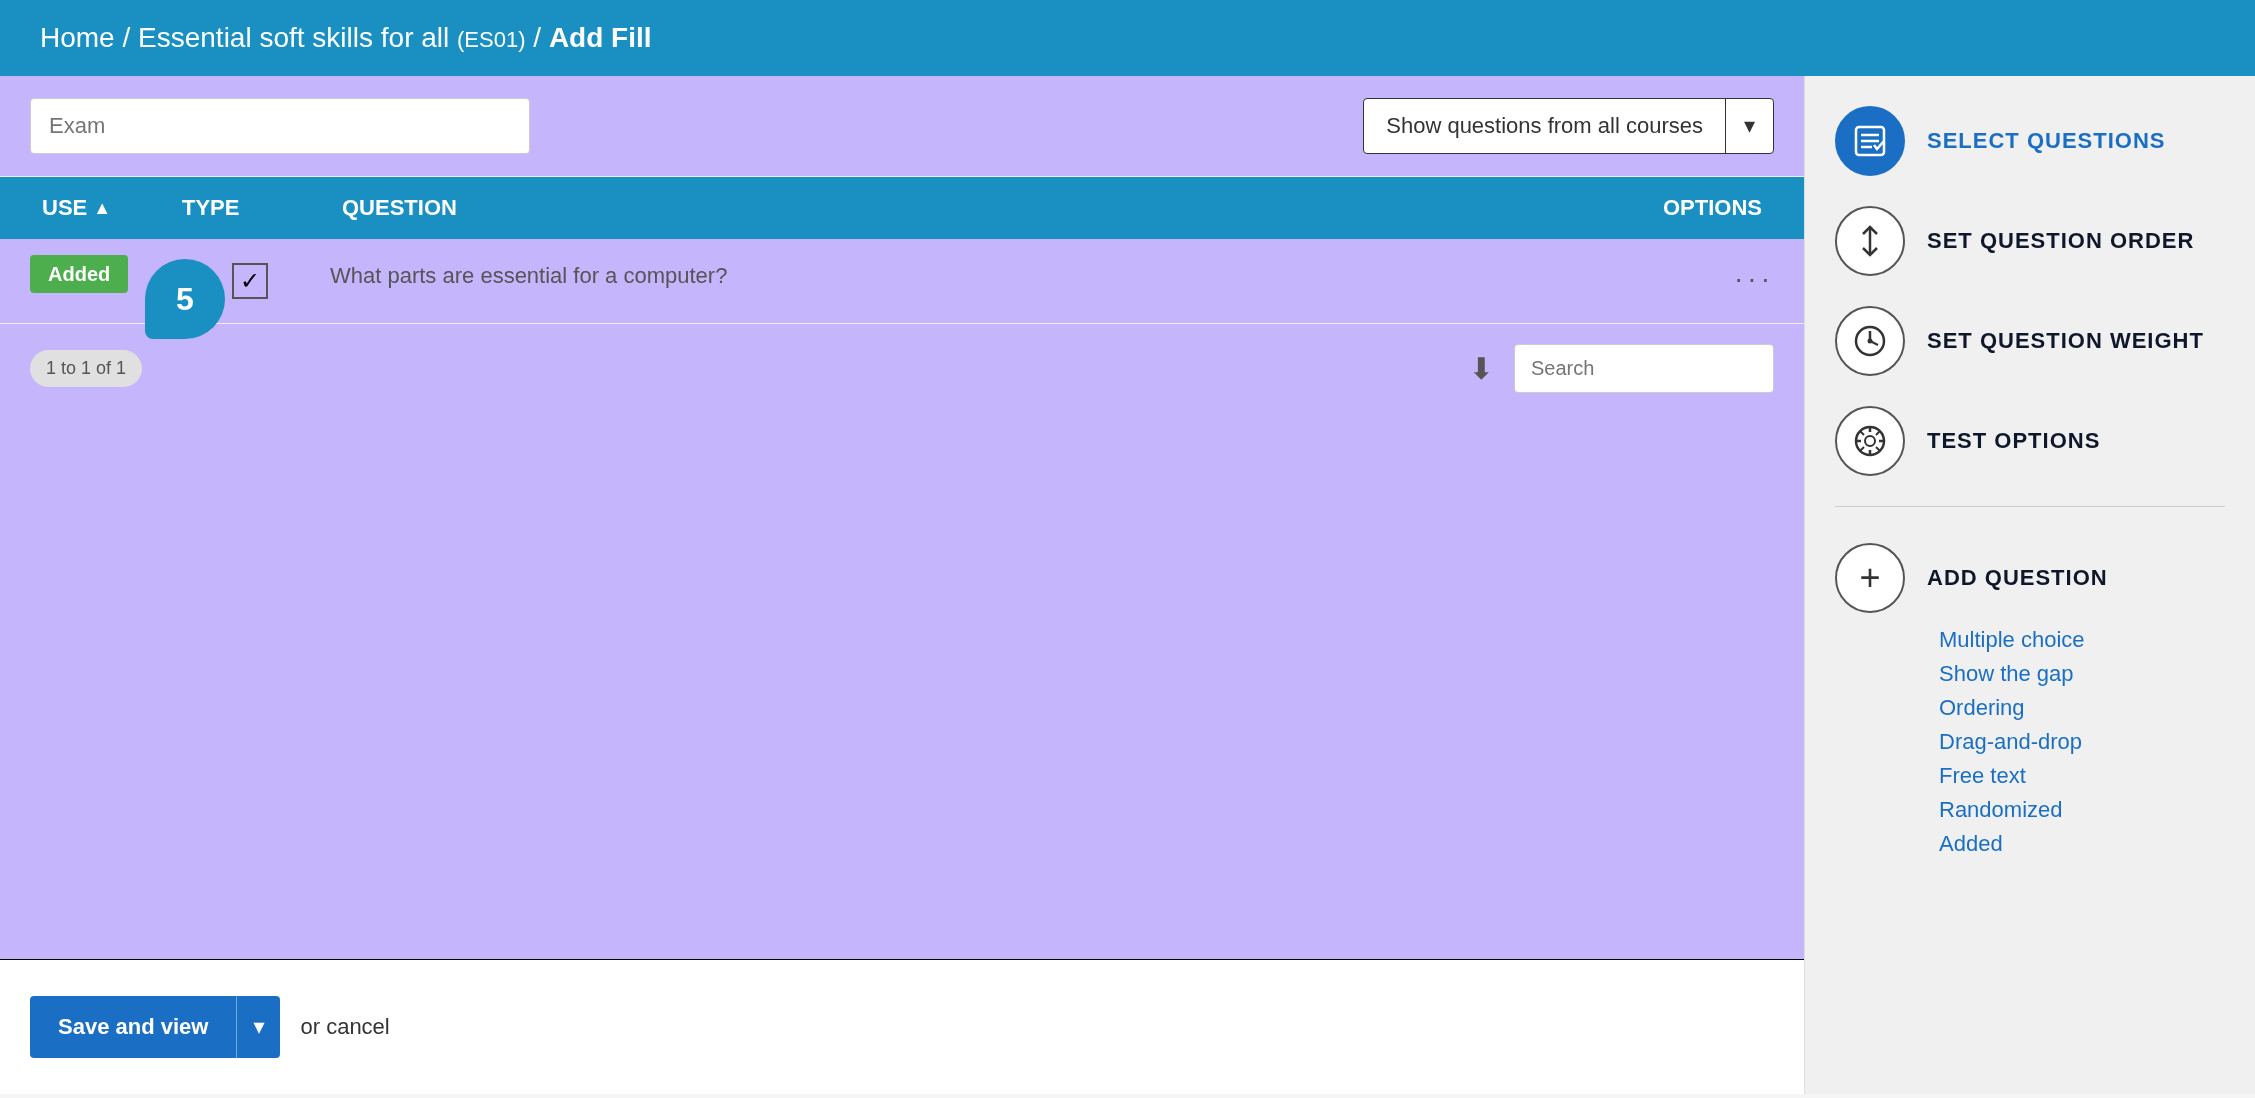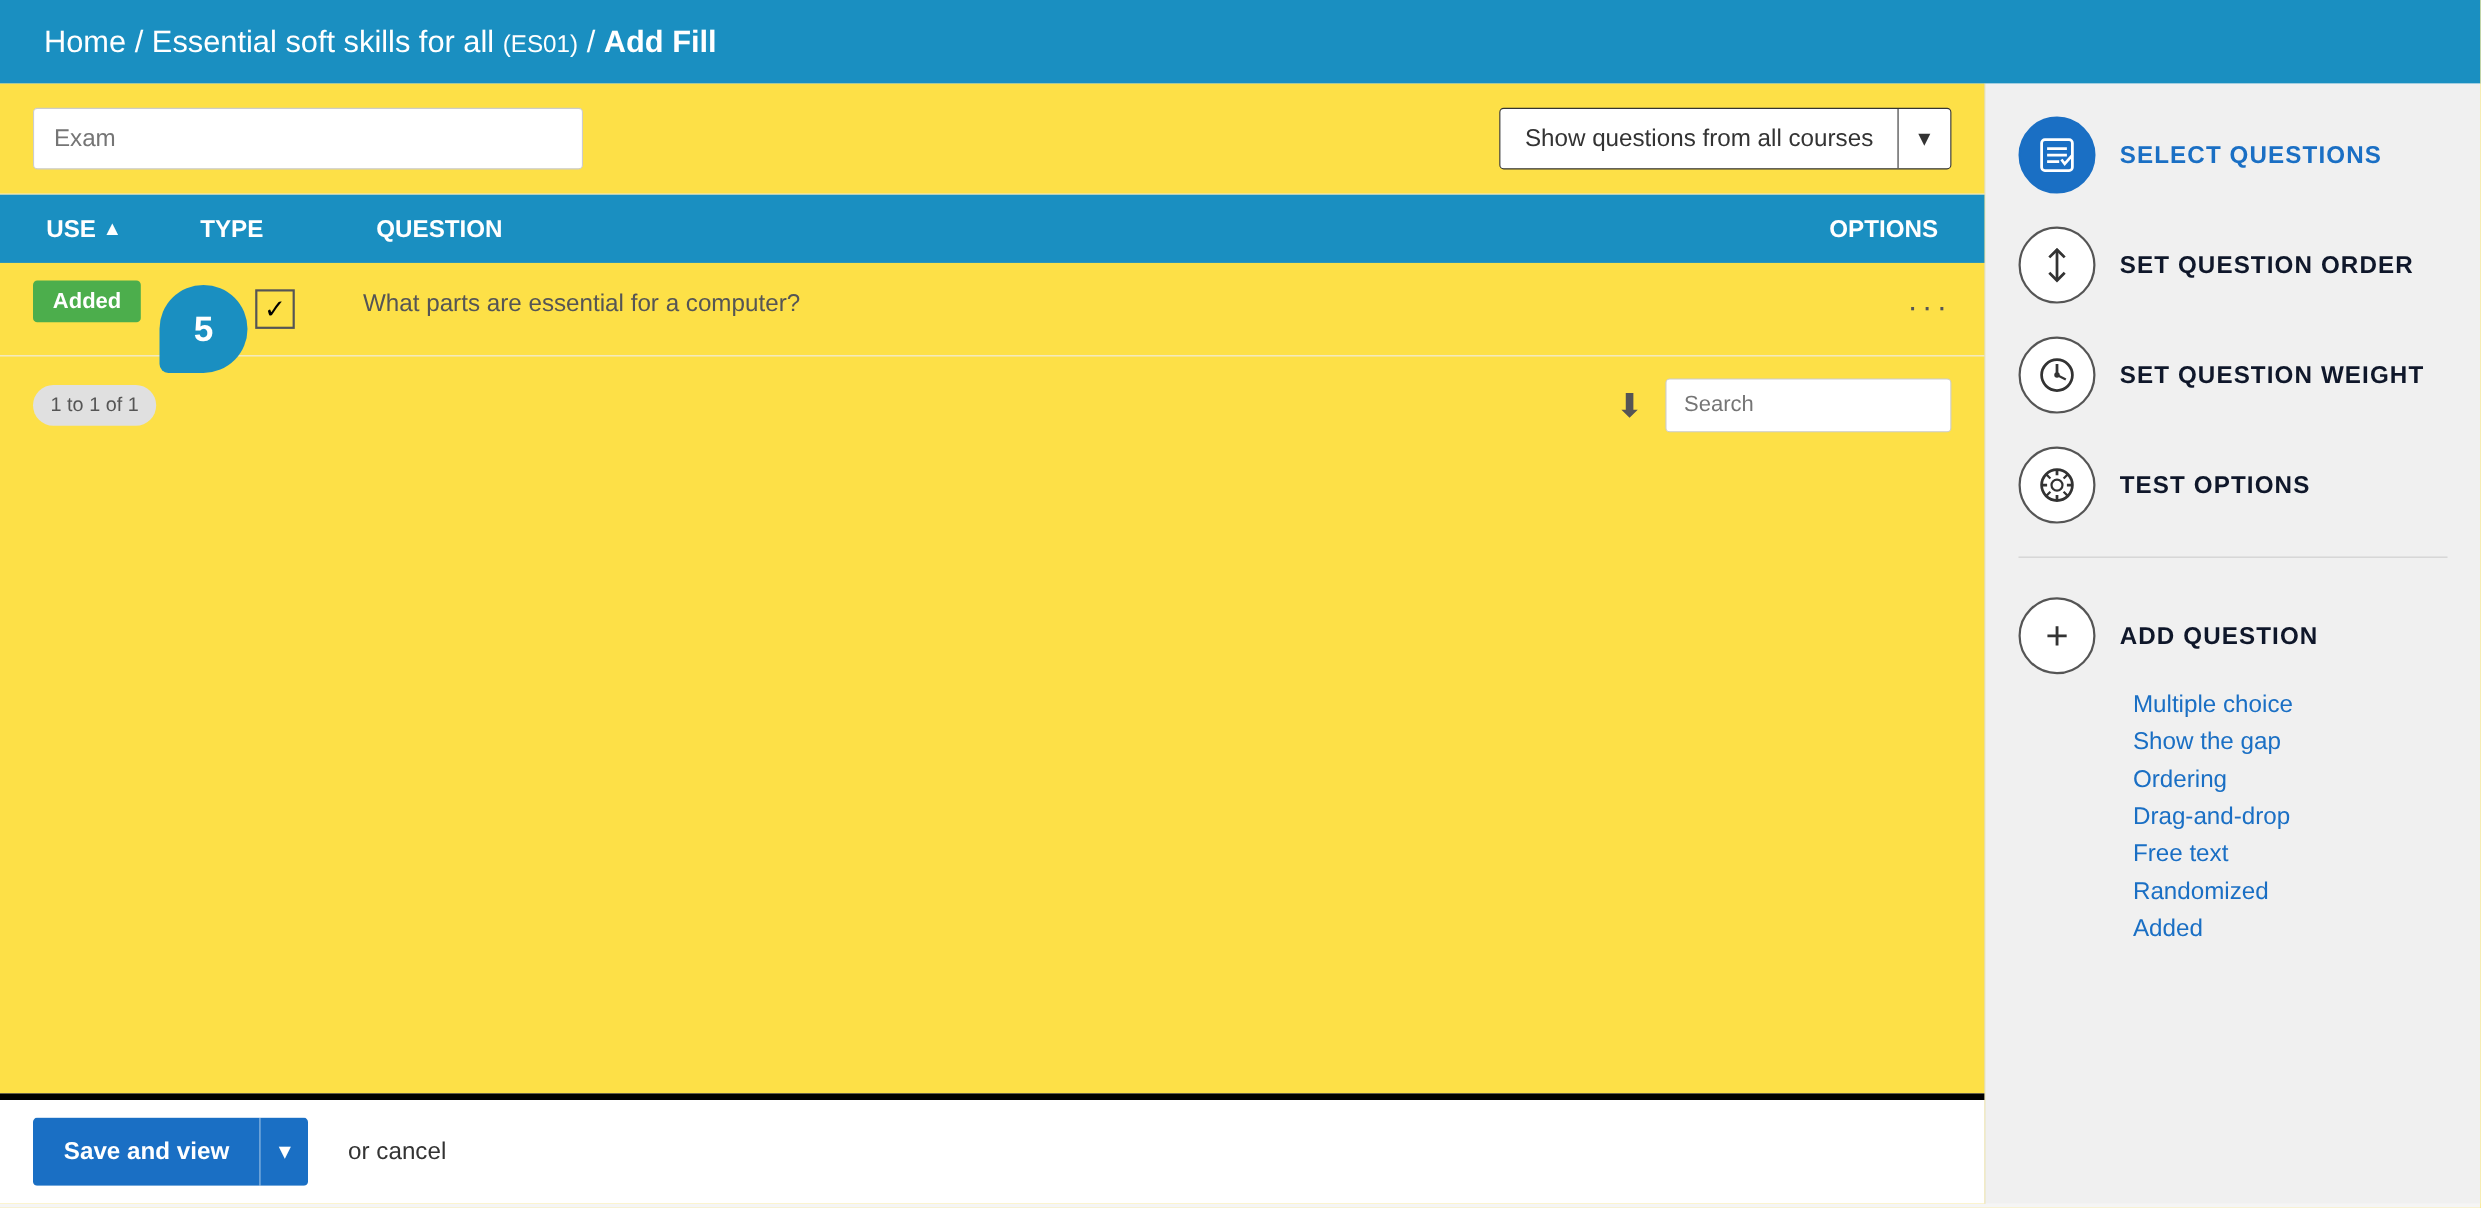--- a/index.html
+++ b/index.html
@@ -20,21 +20,21 @@
 
     
     .main-layout {
       display: flex;
       height: calc(1098px - 80px);
     }
 
     
     .content-area {
       flex: 1;
-      background: #fde047;
+      background: #c4b5fd;
       display: flex;
       flex-direction: column;
       border-right: 1px solid #ddd;
     }
 
     
     .top-bar {
       display: flex;
       align-items: center;
       padding: 22px 30px;
@@ -196,25 +196,25 @@
       font-size: 20px;
       border: 1px solid #ccc;
       border-radius: 4px;
       color: #999;
       outline: none;
     }
 
     
     .footer {
       margin-top: auto;
-      padding: 16px 30px;
-      border-top: 6px solid #000000;
-      display: flex;
-      align-items: center;
-      gap: 36px;
+      padding: 36px 30px;
+      border-top: 1px solid #000000;
+      display: flex;
+      align-items: center;
+      gap: 20px;
       background: #fff;
     }
     .save-btn-group {
       display: flex;
       align-items: stretch;
       border-radius: 4px;
       overflow: hidden;
     }
     .save-btn-main {
       background: #1a6fc4;

